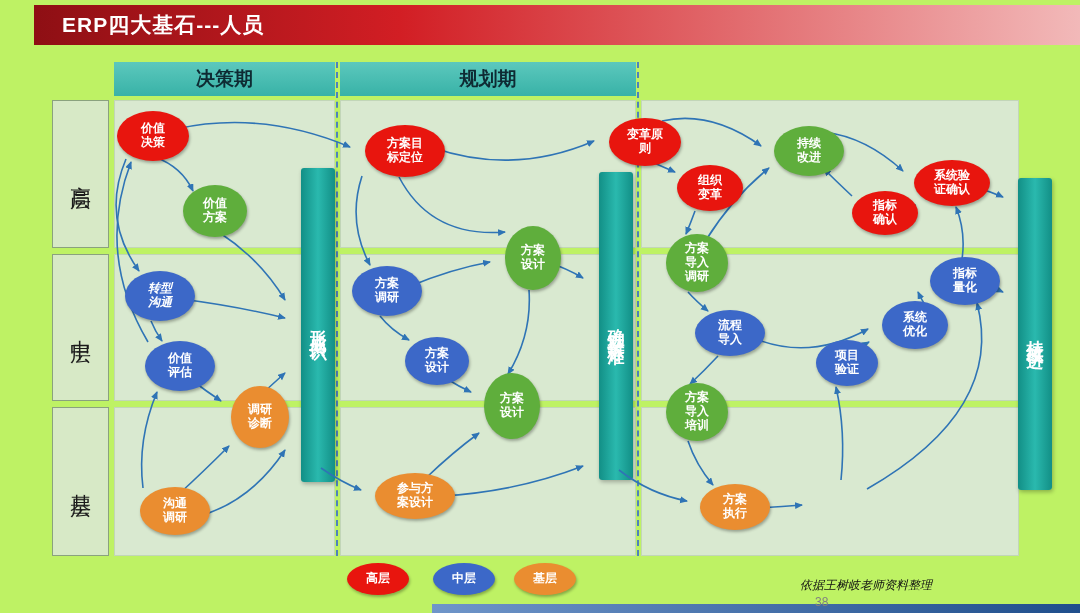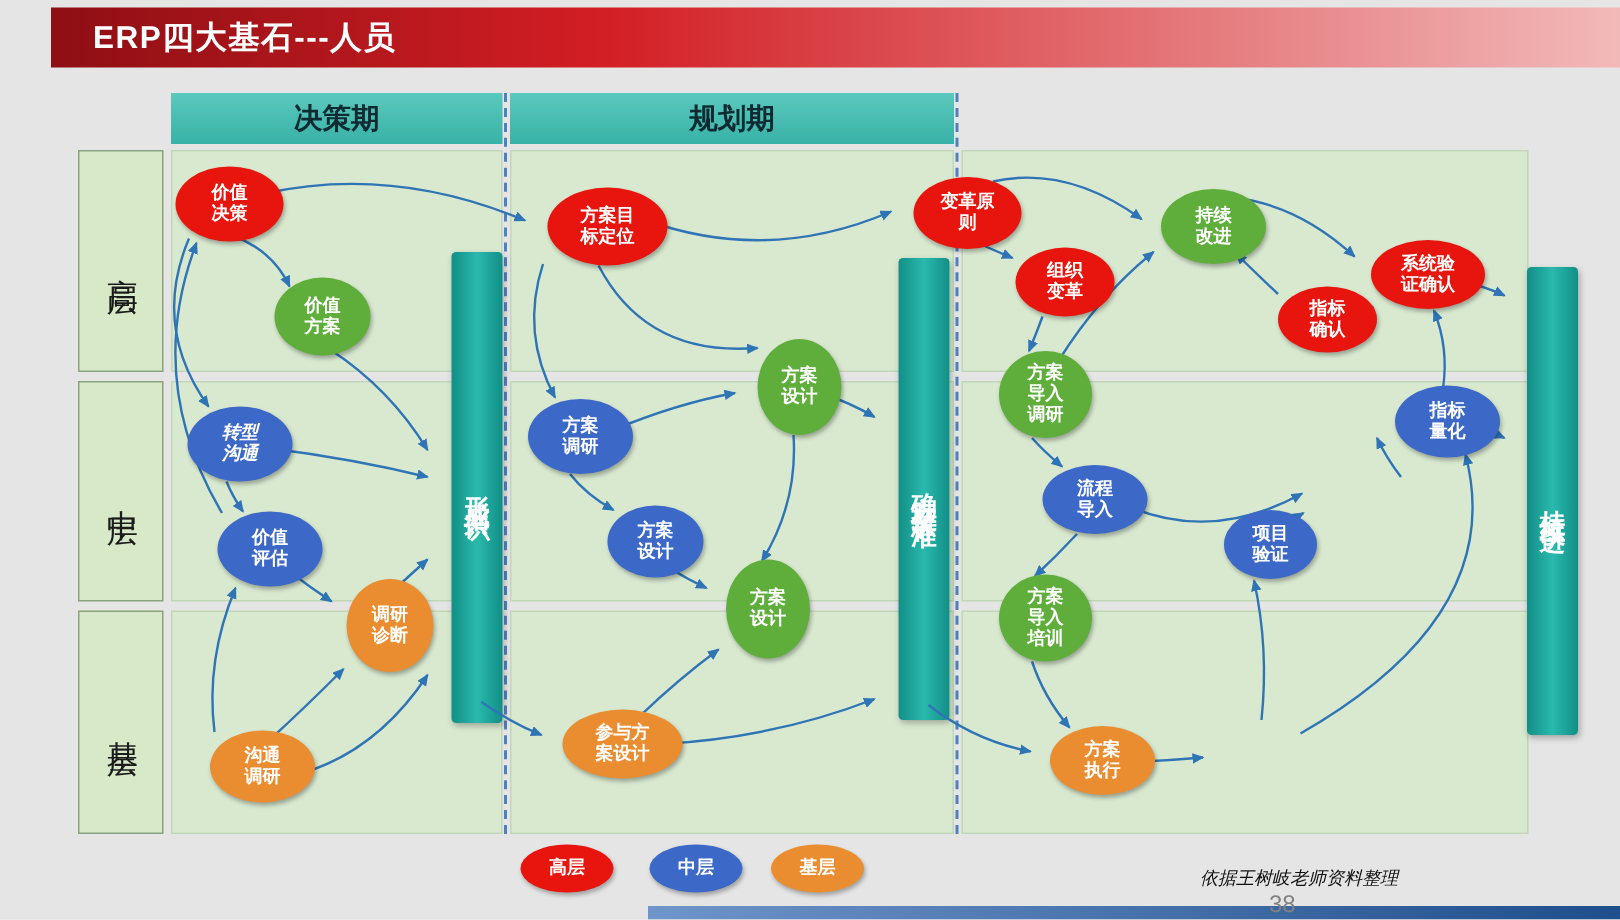--- a/index.html
+++ b/index.html
@@ -1,18 +1,18 @@
 <!DOCTYPE html>
 <html><head>
 <meta charset="utf-8">
 <style>
   * { box-sizing: border-box; margin: 0; padding: 0; }
   html,body { width:1080px; height:613px; }
   body { font-family:"Liberation Sans", sans-serif; background:#ffffff; overflow:hidden; }
-  .slide { position:relative; width:1080px; height:613px; background:#e5e5e5; overflow:hidden; }
+  .slide { position:relative; width:1080px; height:613px; background:#bef264; overflow:hidden; }
 
   .titlebar { position:absolute; left:34px; top:5px; width:1046px; height:40px;
               display:flex; align-items:center; z-index:5; }
   .title { color:#ffffff; font-size:21px; font-weight:bold; padding-left:28px; letter-spacing:1px; }
 
   #diagram { position:absolute; left:14px; top:0; width:1080px; height:444px; }
 
   .lane     { position:absolute; z-index:1; }
   .colhead  { position:absolute; z-index:2; display:flex; align-items:center; justify-content:center;
               font-size:19px; font-weight:bold; color:#0e2b33; }
@@ -24,21 +24,21 @@
               writing-mode:vertical-rl; text-orientation:upright; color:#ffffff; font-weight:bold;
               font-size:17px; letter-spacing:4px; border-radius:3px;
               box-shadow:1px 2px 4px rgba(0,0,0,.28); }
   #arrows   { position:absolute; left:0; top:0; z-index:3; pointer-events:none; }
   .node     { position:absolute; z-index:4; border-radius:50%; display:flex; align-items:center;
               justify-content:center; color:#ffffff; font-weight:bold; font-size:12px; line-height:1.15;
               text-align:center; white-space:pre-line; box-shadow:1px 2px 3px rgba(0,0,0,.3); }
 
   .attribution { position:absolute; left:800px; top:577px; width:220px; z-index:5;
                  font-family:"Liberation Serif", serif; font-style:italic; font-size:12px; color:#111111; }
-  .pagenum  { position:absolute; left:846px; top:595px; z-index:6; font-size:16px; color:#808080; }
+  .pagenum  { position:absolute; left:815px; top:595px; z-index:6; font-size:12px; color:#808080; }
   .footerbar{ position:absolute; left:432px; top:604px; width:648px; height:9px; z-index:5; }
 </style>
 </head>
 <body>
 
 <div class="slide" id="slide">
 
   <div class="titlebar" id="titlebar" style="background: linear-gradient(90deg, rgb(142, 15, 20) 0%, rgb(210, 30, 36) 35%, rgb(242, 185, 185) 100%);">
     <span class="title">ERP四大基石---人员</span>
   </div>
@@ -97,20 +97,22 @@
 证确认</div>
       <div class="node" style="left: 838px; top: 191px; width: 66px; height: 44px; background: rgb(232, 21, 14);">指标
 确认</div>
       <div class="node" style="left: 652px; top: 234px; width: 62px; height: 58px; background: rgb(95, 174, 60);">方案
 导入
 调研</div>
       <div class="node" style="left: 916px; top: 257px; width: 70px; height: 48px; background: rgb(60, 104, 200);">指标
 量化</div>
       <div class="node" style="left: 681px; top: 310px; width: 70px; height: 46px; background: rgb(60, 104, 200);">流程
 导入</div>
+      <div class="node" style="left: 868px; top: 301px; width: 66px; height: 48px; background: rgb(60, 104, 200);">系统
+优化</div>
       <div class="node" style="left: 802px; top: 340px; width: 62px; height: 46px; background: rgb(60, 104, 200);">项目
 验证</div>
       <div class="node" style="left: 652px; top: 383px; width: 62px; height: 58px; background: rgb(95, 174, 60);">方案
 导入
 培训</div>
       <div class="node" style="left: 686px; top: 484px; width: 70px; height: 46px; background: rgb(234, 141, 48);">方案
 执行</div>
       <div class="node" style="left: 333px; top: 563px; width: 62px; height: 32px; background: rgb(232, 21, 14);">高层</div>
       <div class="node" style="left: 419px; top: 563px; width: 62px; height: 32px; background: rgb(60, 104, 200);">中层</div>
       <div class="node" style="left: 500px; top: 563px; width: 62px; height: 32px; background: rgb(234, 141, 48);">基层</div>

